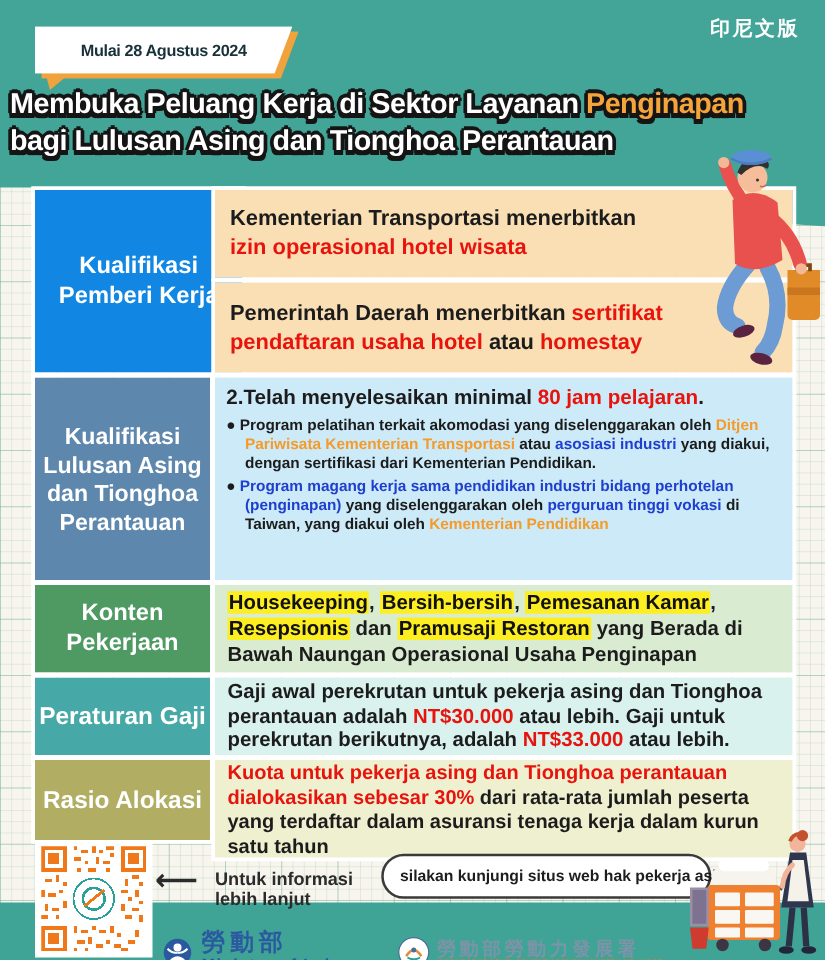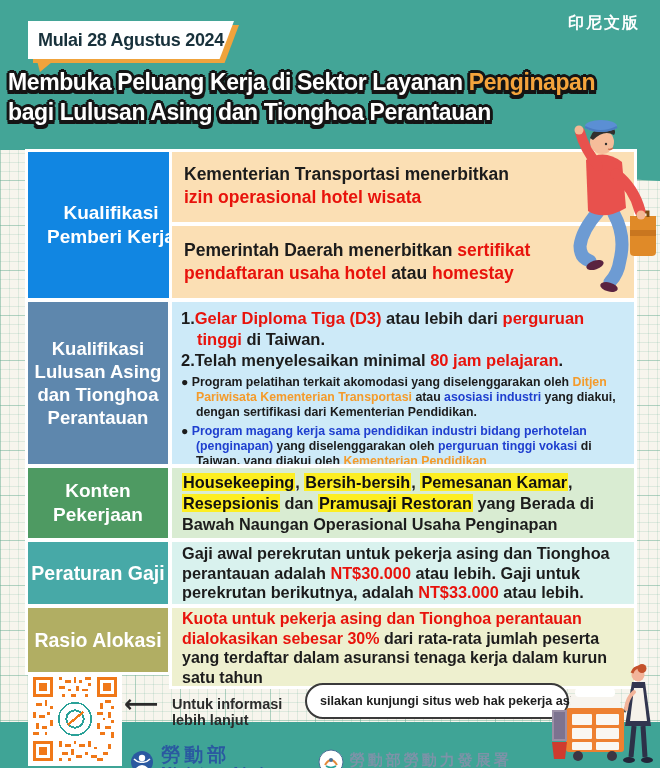--- a/index.html
+++ b/index.html
@@ -17,21 +17,21 @@
   
   #header-band{left:0;top:0;width:660px;height:150px;background:#43a597;z-index:1;}
   #header-curve{left:470px;top:149px;z-index:1;}
   #footer-band{left:0;top:722px;width:660px;height:46px;background:#3fa496;z-index:1;}
 
   #start-badge-shadow{left:33px;top:25px;width:206px;height:38px;background:#f0a33c;
     clip-path:polygon(0 0,100% 0,93% 100%,0 100%);z-index:2;}
   #start-badge{left:28px;top:21px;width:206px;height:38px;background:#fff;
     clip-path:polygon(0 0,100% 0,93% 100%,0 100%);z-index:3;
     display:flex;align-items:center;justify-content:center;
-    font-size:18px;font-weight:800;color:#18313b;letter-spacing:-.3px;}
+    font-size:13px;font-weight:800;color:#18313b;letter-spacing:-.3px;}
   #badge-tail{left:36px;top:57px;width:22px;height:15px;background:#f0a33c;
     clip-path:polygon(0 0,100% 0,18% 100%);z-index:2;}
 
   #language-tag{right:20px;top:13px;color:#fff;font-size:16px;font-weight:700;
     letter-spacing:2px;z-index:4;}
 
   .title-line{left:8px;width:652px;z-index:4;font-size:23px;font-weight:900;
     letter-spacing:-.4px;white-space:nowrap;
     text-shadow:-2px -2px 0 #151515,2px -2px 0 #151515,-2px 2px 0 #151515,
       2px 2px 0 #151515,0 -3px 0 #151515,0 3px 0 #151515,-3px 0 0 #151515,
@@ -116,21 +116,20 @@
   <div class="cell hcell" id="r1-header">
     <span>Kualifikasi Pemberi Kerja</span>
   </div>
   <div class="cell" id="r1-cell-a"><span class="seg s-dark">Kementerian Transportasi menerbitkan</span><br><span class="seg s-red">izin operasional hotel wisata</span></div>
   <div class="cell" id="r1-cell-b"><span class="seg s-dark">Pemerintah Daerah menerbitkan </span><span class="seg s-red">sertifikat pendaftaran usaha hotel</span><span class="seg s-dark"> atau </span><span class="seg s-red">homestay</span></div>
 
   <div class="cell hcell" id="r2-header">
     <span>Kualifikasi Lulusan Asing dan Tionghoa Perantauan</span>
   </div>
   <div class="cell" id="r2-cell">
-    <div class="numitem"><span class="seg s-dark">1.</span><span class="seg s-red">Gelar Diploma Tiga (D3)</span><span class="seg s-dark"> atau lebih dari </span><span class="seg s-red">perguruan</span><br><span class="seg s-red">tinggi</span><span class="seg s-dark"> di Taiwan.</span></div>
     <div class="numitem"><span class="seg s-dark">2.Telah menyelesaikan minimal </span><span class="seg s-red">80 jam pelajaran</span><span class="seg s-dark">.</span></div>
     <div class="bullet"><span class="seg s-dark">● </span><span class="seg s-dark">Program pelatihan terkait akomodasi yang diselenggarakan oleh </span><span class="seg s-orange">Ditjen Pariwisata Kementerian Transportasi</span><span class="seg s-dark"> atau </span><span class="seg s-blue">asosiasi industri</span><span class="seg s-dark"> yang diakui, dengan sertifikasi dari Kementerian Pendidikan.</span></div>
     <div class="bullet"><span class="seg s-dark">● </span><span class="seg s-blue">Program magang kerja sama pendidikan industri bidang perhotelan (penginapan)</span><span class="seg s-dark"> yang diselenggarakan oleh </span><span class="seg s-blue">perguruan tinggi vokasi</span><span class="seg s-dark"> di Taiwan, yang diakui oleh </span><span class="seg s-orange">Kementerian Pendidikan</span></div>
   </div>
 
   <div class="cell hcell" id="r3-header">
     <span>Konten Pekerjaan</span>
   </div>
   <div class="cell" id="r3-cell"><span class="seg s-hl">Housekeeping</span><span class="seg s-dark">, </span><span class="seg s-hl">Bersih-bersih</span><span class="seg s-dark">, </span><span class="seg s-hl">Pemesanan Kamar</span><span class="seg s-dark">, </span><span class="seg s-hl">Resepsionis</span><span class="seg s-dark"> dan </span><span class="seg s-hl">Pramusaji Restoran</span><span class="seg s-dark"> yang Berada di Bawah Naungan Operasional Usaha Penginapan</span></div>
 

